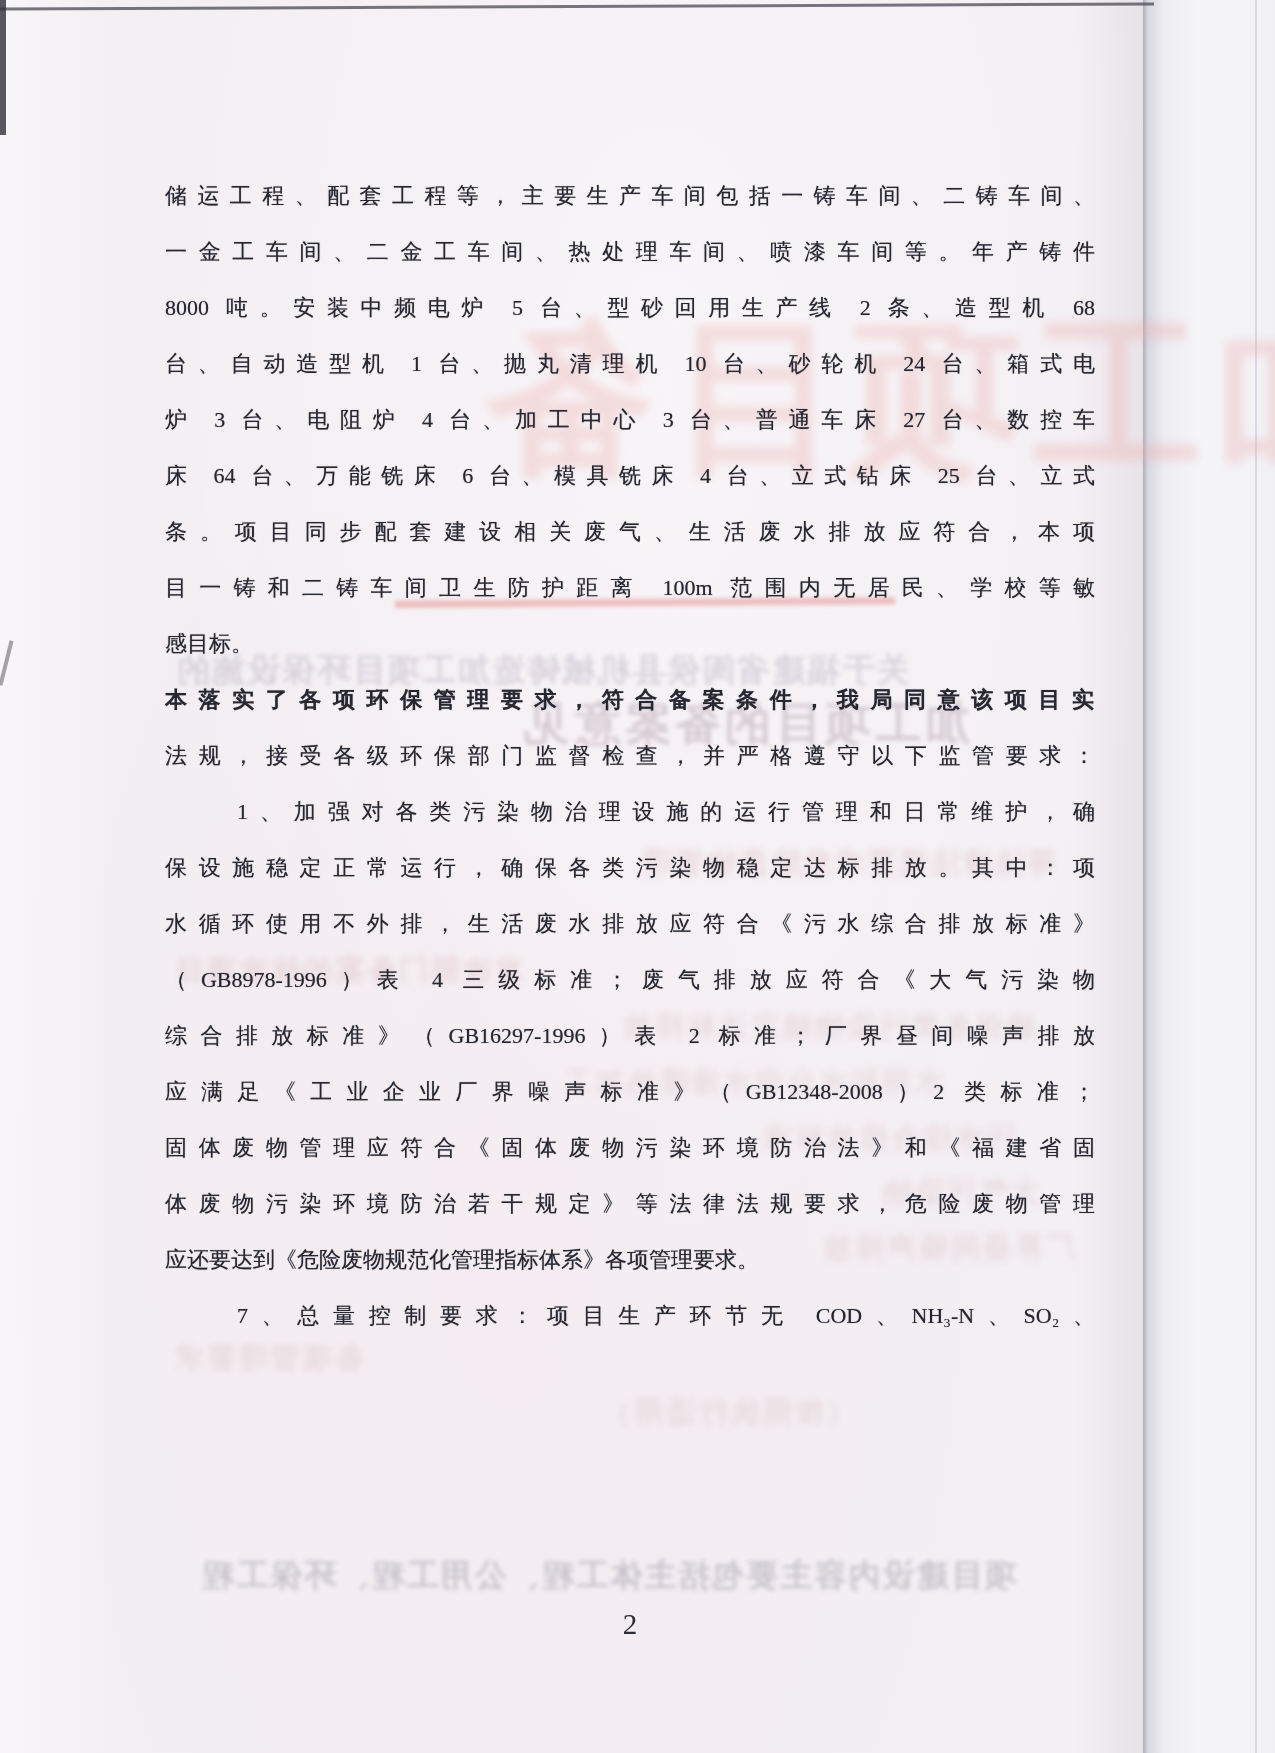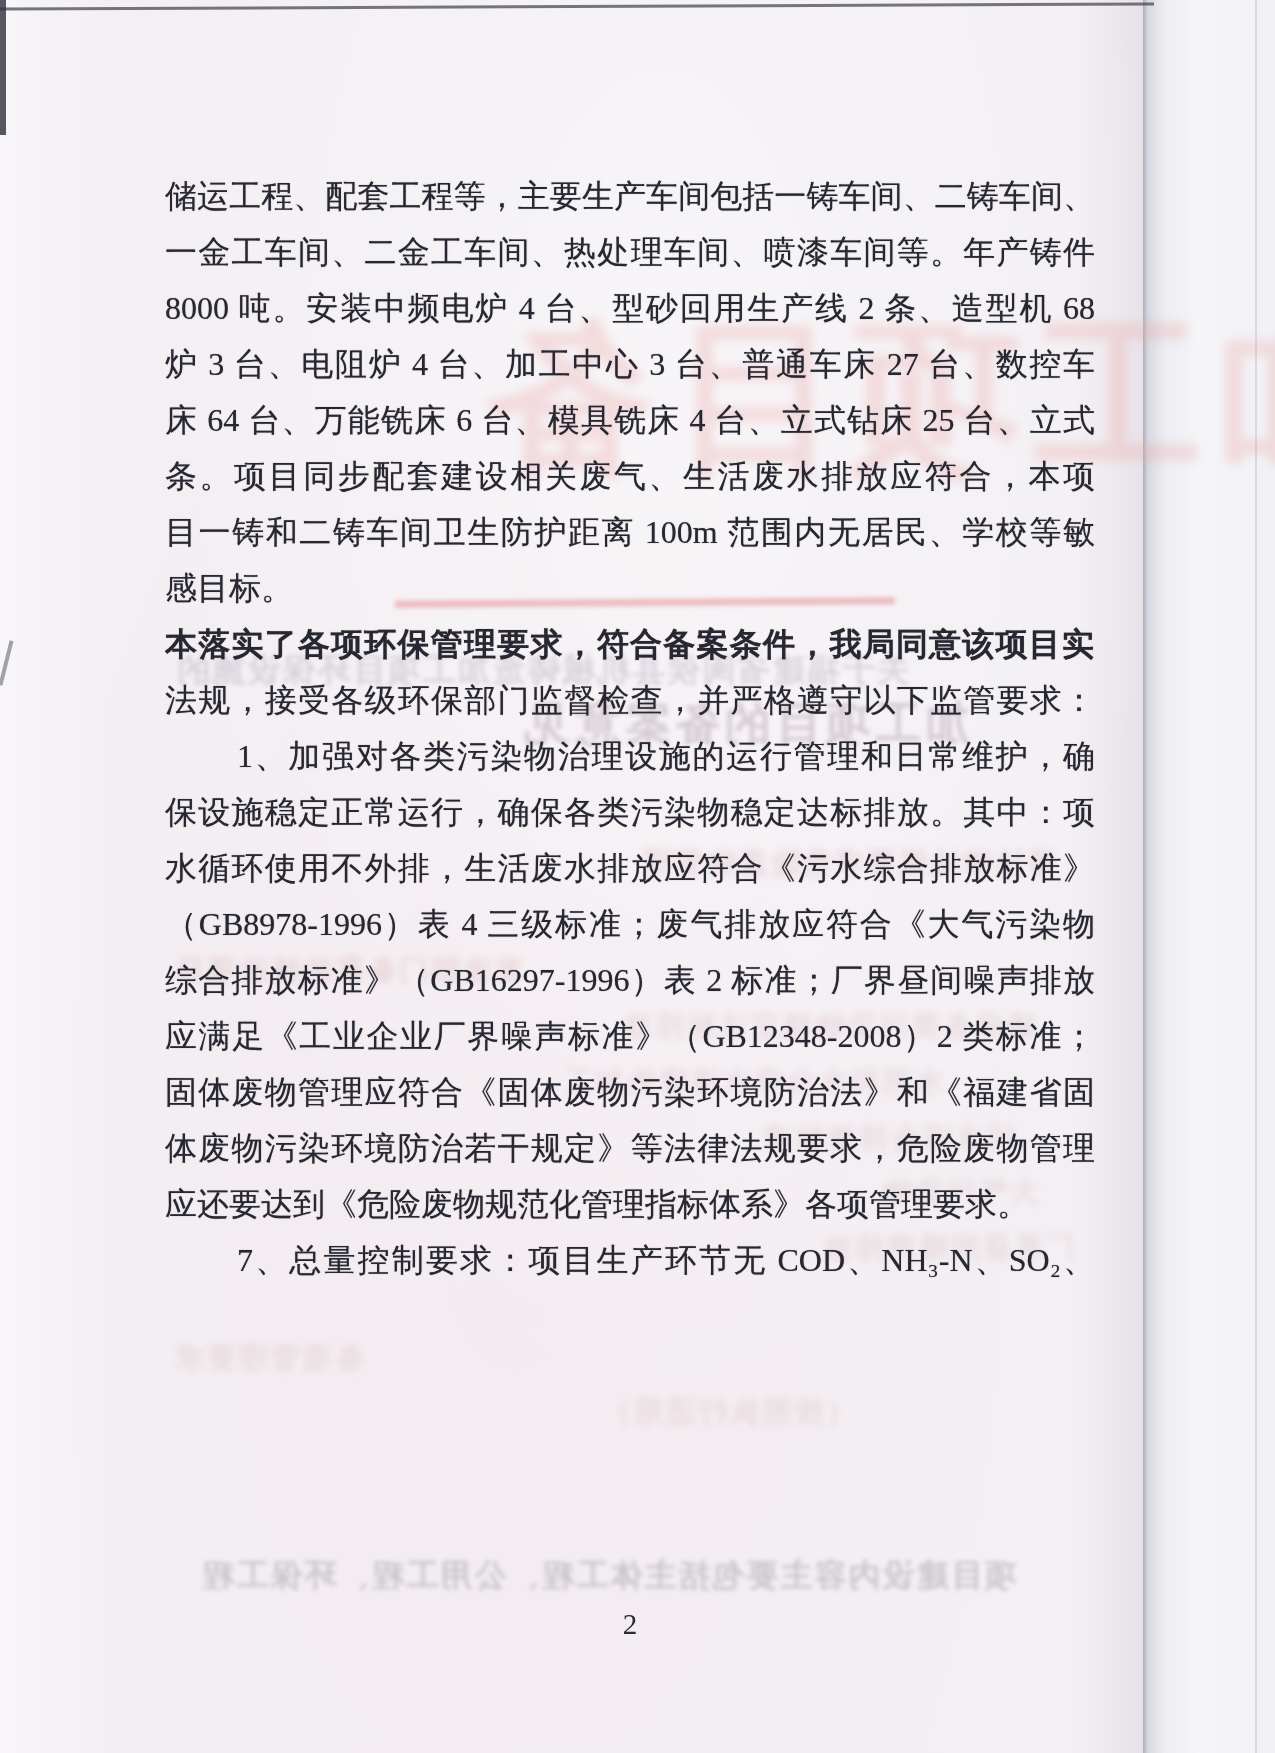--- a/index.html
+++ b/index.html
@@ -44,21 +44,21 @@
   .ghost{
     position:absolute;white-space:nowrap;font-weight:700;
     transform:scaleX(-1);transform-origin:center;
   }
   .ghost-bar{position:absolute;transform:rotate(-0.4deg);}
   
   #text-block{
     position:absolute;left:165px;top:168px;width:930px;z-index:5;
   }
   .line{
-    height:56px;line-height:56px;font-size:32px;color:#262731;
+    height:56px;line-height:56px;font-size:22px;color:#262731;
     overflow:hidden;text-shadow:0 0 1px rgba(38,39,49,0.55);
   }
   .just{text-align:justify;text-align-last:justify;text-justify:inter-character;}
   .left{text-align:center;text-align-last:left;}
   .ind{text-indent:72px;}
   .line .b{font-weight:700;letter-spacing:1px;}
   #page-number{
     position:absolute;left:165px;top:1608px;width:930px;z-index:5;
     text-align:center;font-size:29px;color:#2b2c35;
   }
@@ -87,21 +87,22 @@
     <div class="ghost" style="left: 820px; top: 1228px; font-size: 30px; color: rgb(203, 164, 164); opacity: 0.24; filter: blur(3px); letter-spacing: 2px;">厂界昼间噪声排放</div>
     <div class="ghost" style="left: 172px; top: 1338px; font-size: 30px; color: rgb(204, 166, 166); opacity: 0.26; filter: blur(3px); letter-spacing: 2px;">各项管理要求</div>
     <div class="ghost" style="left: 600px; top: 1392px; font-size: 30px; color: rgb(199, 162, 162); opacity: 0.24; filter: blur(3px); letter-spacing: 2px;">（按照执行适用）</div>
     <div class="ghost" style="left: 200px; top: 1554px; font-size: 32px; color: rgb(143, 143, 155); opacity: 0.42; filter: blur(2px); letter-spacing: 2px;">项目建设内容主要包括主体工程、公用工程、环保工程</div>
     <div class="ghost-bar" style="left: 395px; top: 599px; width: 500px; height: 7px; background: rgba(225, 120, 120, 0.45); filter: blur(2px);"></div>
   </div>
 
 <div id="text-block">
     <div class="line just"><span>储运工程、配套工程等，主要生产车间包括一铸车间、二铸车间、</span></div>
     <div class="line just"><span>一金工车间、二金工车间、热处理车间、喷漆车间等。年产铸件</span></div>
-    <div class="line just"><span>8000 吨。安装中频电炉 4 台、型砂回用生产线 2 条、造型机 68</span></div>
+    <div class="line just"><span>8000 吨。安装中频电炉 5 台、型砂回用生产线 2 条、造型机 68</span></div>
+    <div class="line just"><span>台、自动造型机 1 台、抛丸清理机 10 台、砂轮机 24 台、箱式电</span></div>
     <div class="line just"><span>炉 3 台、电阻炉 4 台、加工中心 3 台、普通车床 27 台、数控车</span></div>
     <div class="line just"><span>床 64 台、万能铣床 6 台、模具铣床 4 台、立式钻床 25 台、立式</span></div>
     <div class="line just"><span>条。项目同步配套建设相关废气、生活废水排放应符合，本项</span></div>
     <div class="line just"><span>目一铸和二铸车间卫生防护距离 100m 范围内无居民、学校等敏</span></div>
     <div class="line left"><span>感目标。</span></div>
     <div class="line just"><span class="b">本落实了各项环保管理要求，符合备案条件，我局同意该项目实</span></div>
     <div class="line just"><span>法规，接受各级环保部门监督检查，并严格遵守以下监管要求：</span></div>
     <div class="line just ind"><span>1、加强对各类污染物治理设施的运行管理和日常维护，确</span></div>
     <div class="line just"><span>保设施稳定正常运行，确保各类污染物稳定达标排放。其中：项</span></div>
     <div class="line just"><span>水循环使用不外排，生活废水排放应符合《污水综合排放标准》</span></div>

